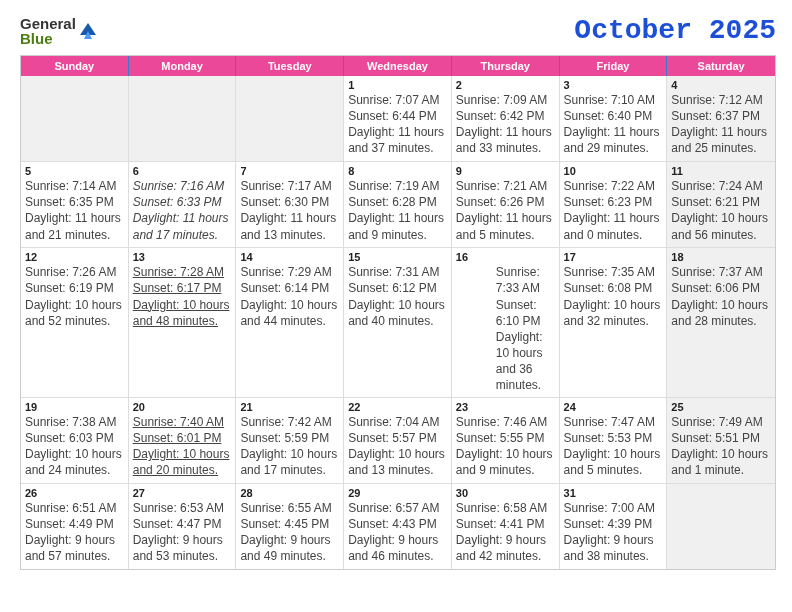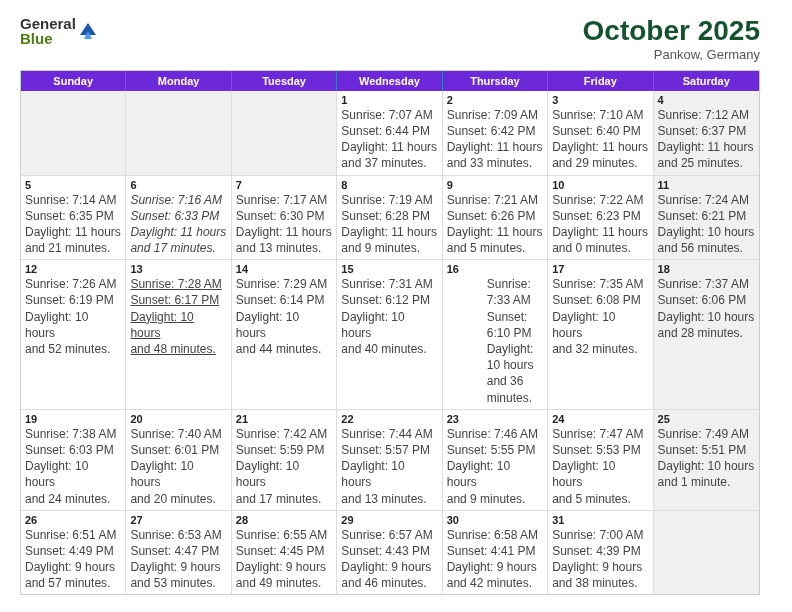--- a/index.html
+++ b/index.html
@@ -6,21 +6,21 @@
     body {
       font-family: Arial, sans-serif;
       background: #fff;
       width: 792px;
       height: 612px;
       overflow: hidden;
     }
     .page {
       width: 792px;
       height: 580px;
-      padding: 16px 32px 10px 20px;
+      padding: 16px 16px 10px 20px;
       display: flex;
       flex-direction: column;
     }
     .header {
       display: flex;
       justify-content: space-between;
       align-items: flex-start;
       margin-bottom: 8px;
     }
     .logo {
@@ -46,37 +46,38 @@
       width: 20px;
       height: 20px;
       margin-left: 2px;
     }
     .title-block {
       text-align: right;
     }
     .month-title {
       font-size: 28px;
       font-weight: bold;
-      color: #14532d;
+      color: #1d4ed8;
       line-height: 1.1;
+      font-family: Liberation Mono, monospace;
     }
     .location {
       font-size: 13px;
       color: #555;
     }
     .calendar {
       flex: 1;
       display: flex;
       flex-direction: column;
       border: 1px solid #ccc;
     }
     .cal-header {
       display: grid;
       grid-template-columns: repeat(7, 1fr);
-      background: #6d28d9;
+      background: #ec4899;
     }
     .cal-header-cell {
       color: #fff;
       font-size: 11px;
       font-weight: bold;
       text-align: center;
       padding: 4px 2px;
       border-right: 1px solid #3a7acd;
     }
     .cal-header-cell:last-child { border-right: none; }
@@ -126,21 +127,20 @@
         <span class="logo-general">General</span>
         <span class="logo-blue">Blue</span>
       </div>
       <svg class="logo-icon" viewBox="0 0 20 20">
         <polygon points="2,14 10,2 18,14" fill="#1a5aad"></polygon>
         <polygon points="6,18 14,18 10,10" fill="#4a9aff"></polygon>
       </svg>
     </div>
     <div class="title-block">
       <div class="month-title">October 2025</div>
-      <div class="location">Pankow, Germany</div>
     </div>
   </div>
 
   <div class="calendar">
     <div class="cal-header">
     <div class="cal-header-cell">Sunday</div>
         <div class="cal-header-cell">Monday</div>
         <div class="cal-header-cell">Tuesday</div>
         <div class="cal-header-cell">Wednesday</div>
         <div class="cal-header-cell">Thursday</div>
@@ -286,35 +286,35 @@
         <div class="cal-row">
           <div class="cal-cell">
             <span class="day-num">19</span>
             <div class="cell-info" style="white-space: pre-line;">Sunrise: 7:38 AM
 Sunset: 6:03 PM
 Daylight: 10 hours
 and 24 minutes.</div>
           </div>
           <div class="cal-cell">
             <span class="day-num">20</span>
-            <div class="cell-info" style="white-space: pre-line;">Sunrise: 7:40 AM
+            <div class="cell-info" style="white-space: pre-line; text-decoration: underline;">Sunrise: 7:40 AM
 Sunset: 6:01 PM
 Daylight: 10 hours
 and 20 minutes.</div>
           </div>
           <div class="cal-cell">
             <span class="day-num">21</span>
             <div class="cell-info" style="white-space: pre-line;">Sunrise: 7:42 AM
 Sunset: 5:59 PM
 Daylight: 10 hours
 and 17 minutes.</div>
           </div>
           <div class="cal-cell">
             <span class="day-num">22</span>
-            <div class="cell-info" style="white-space: pre-line;">Sunrise: 7:44 AM
+            <div class="cell-info" style="white-space: pre-line;">Sunrise: 7:04 AM
 Sunset: 5:57 PM
 Daylight: 10 hours
 and 13 minutes.</div>
           </div>
           <div class="cal-cell">
             <span class="day-num">23</span>
             <div class="cell-info" style="white-space: pre-line;">Sunrise: 7:46 AM
 Sunset: 5:55 PM
 Daylight: 10 hours
 and 9 minutes.</div>

